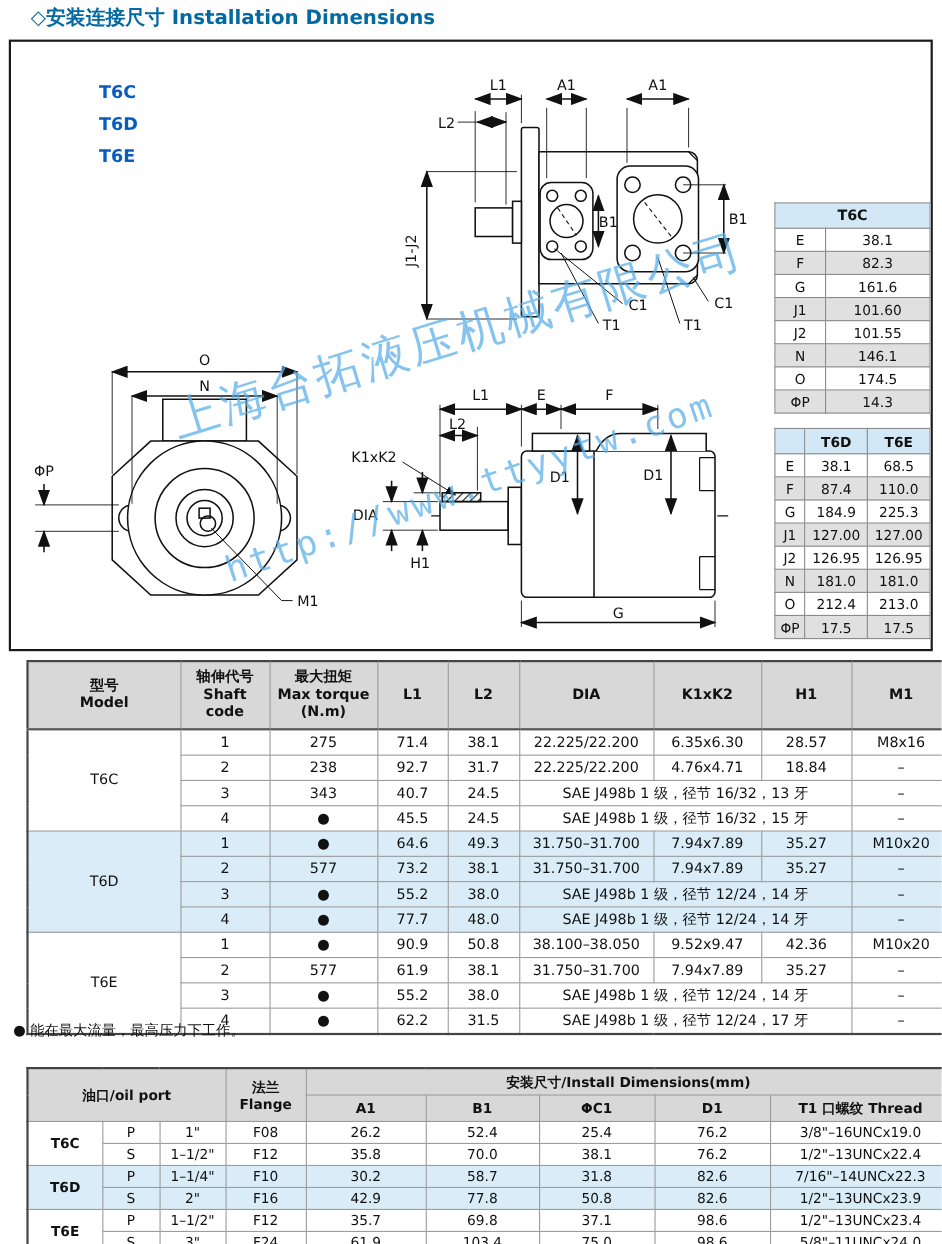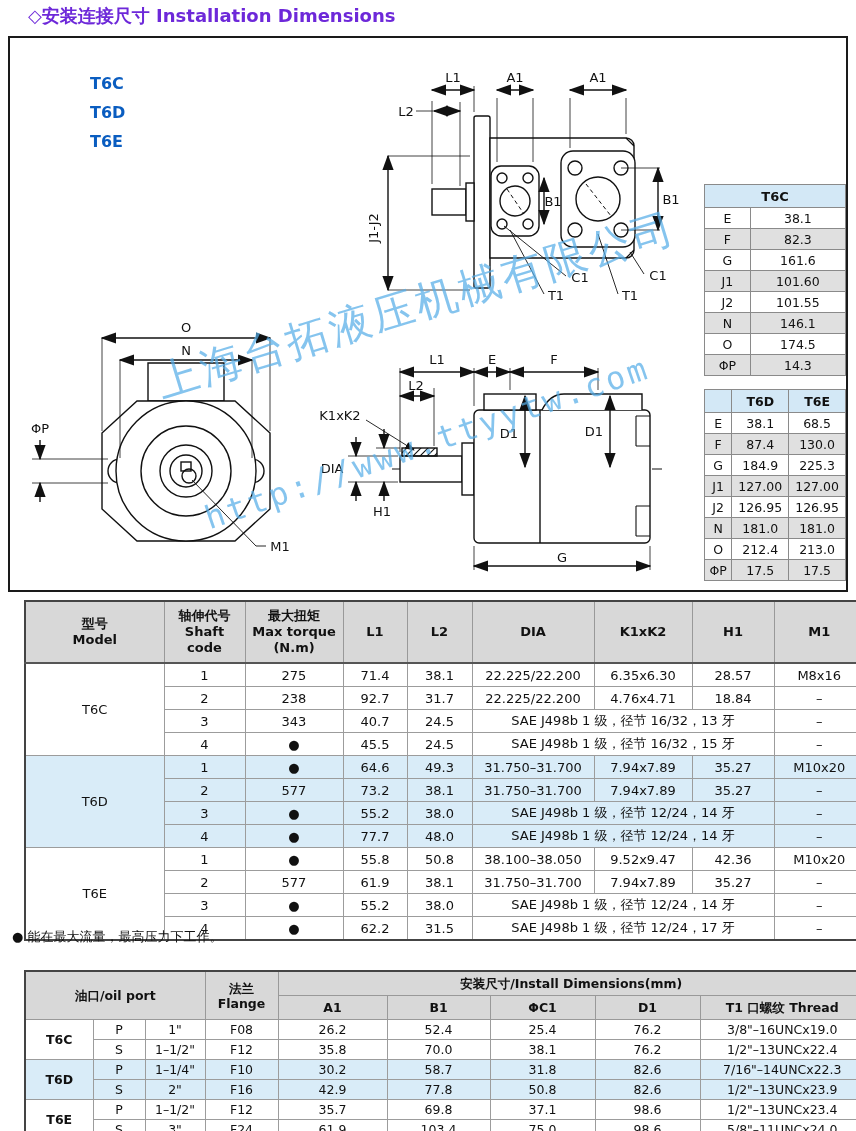--- a/index.html
+++ b/index.html
@@ -1,17 +1,17 @@
 <!DOCTYPE html>
 <html><head>
 <meta charset="utf-8">
 <style>
   html,body{margin:0;padding:0;background:#fff;}
   body{width:856px;height:1131px;position:relative;font-family:"DejaVu Sans","Liberation Sans",sans-serif;color:#111;}
-  .page-title{position:absolute;left:28px;top:4px;font-size:18px;font-weight:bold;color:#6d28d9;}
+  .page-title{position:absolute;left:28px;top:4px;font-size:18px;font-weight:bold;color:#0369a1;}
   
   .panel{position:absolute;left:8px;top:36px;width:836px;height:552px;border:2px solid #1a1a1a;overflow:hidden;background:#fff;}
   .model-labels{position:absolute;left:80px;top:38px;display:flex;flex-direction:column;gap:13px;z-index:3;}
   .model-labels span{font-size:16px;font-weight:bold;color:#0a5dc0;line-height:1;}
   .wm{position:absolute;white-space:nowrap;color:#57aee8;opacity:.72;z-index:2;pointer-events:none;}
   .wm1{left:148px;top:318px;font-size:42px;letter-spacing:3px;transform:rotate(-17deg);transform-origin:0 50%;}
   .wm2{left:196px;top:462px;font-size:32px;letter-spacing:3px;font-family:"DejaVu Sans Mono",monospace;transform:rotate(-19deg);transform-origin:0 50%;}
   svg.draw{position:absolute;left:0;top:0;z-index:1;}
   svg.draw text{font-family:"DejaVu Sans","Liberation Sans",sans-serif;font-size:13px;fill:#111;}
   
@@ -266,21 +266,21 @@
       </thead>
     <tbody>
         <tr>
           <td>E</td>
           <td>38.1</td>
           <td>68.5</td>
         </tr>
         <tr class="alt">
           <td>F</td>
           <td>87.4</td>
-          <td>130.0</td>
+          <td>110.0</td>
         </tr>
         <tr>
           <td>G</td>
           <td>184.9</td>
           <td>225.3</td>
         </tr>
         <tr class="alt">
           <td>J1</td>
           <td>127.00</td>
           <td>127.00</td>
@@ -410,21 +410,21 @@
         <td>●</td>
         <td>77.7</td>
         <td>48.0</td>
         <td colspan="3">SAE J498b 1 级，径节 12/24，14 牙</td>
         <td>–</td>
       </tr>
       <tr class="gf">
         <td rowspan="4">T6E</td>
         <td>1</td>
         <td>●</td>
-        <td>55.8</td>
+        <td>90.9</td>
         <td>50.8</td>
         <td>38.100–38.050</td>
         <td>9.52x9.47</td>
         <td>42.36</td>
         <td>M10x20</td>
       </tr>
       <tr>
         <td>2</td>
         <td>577</td>
         <td>61.9</td>

